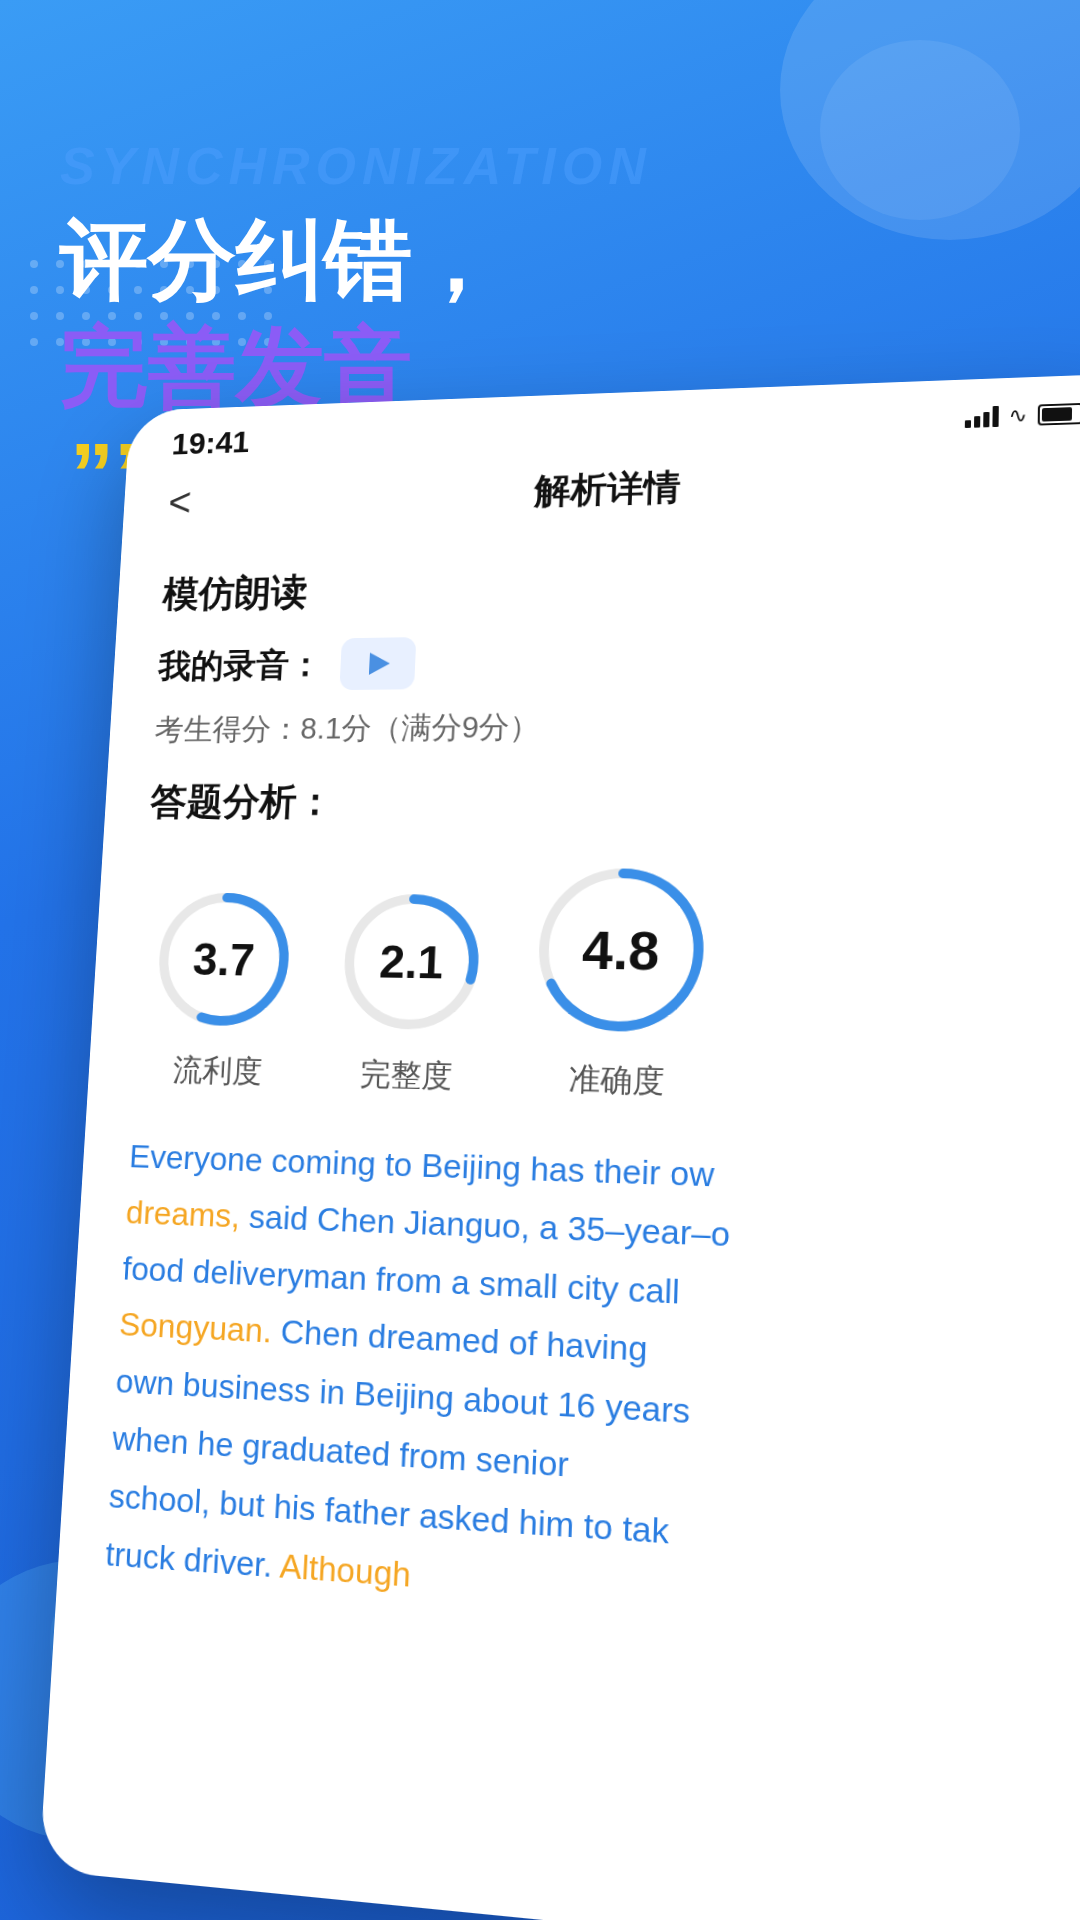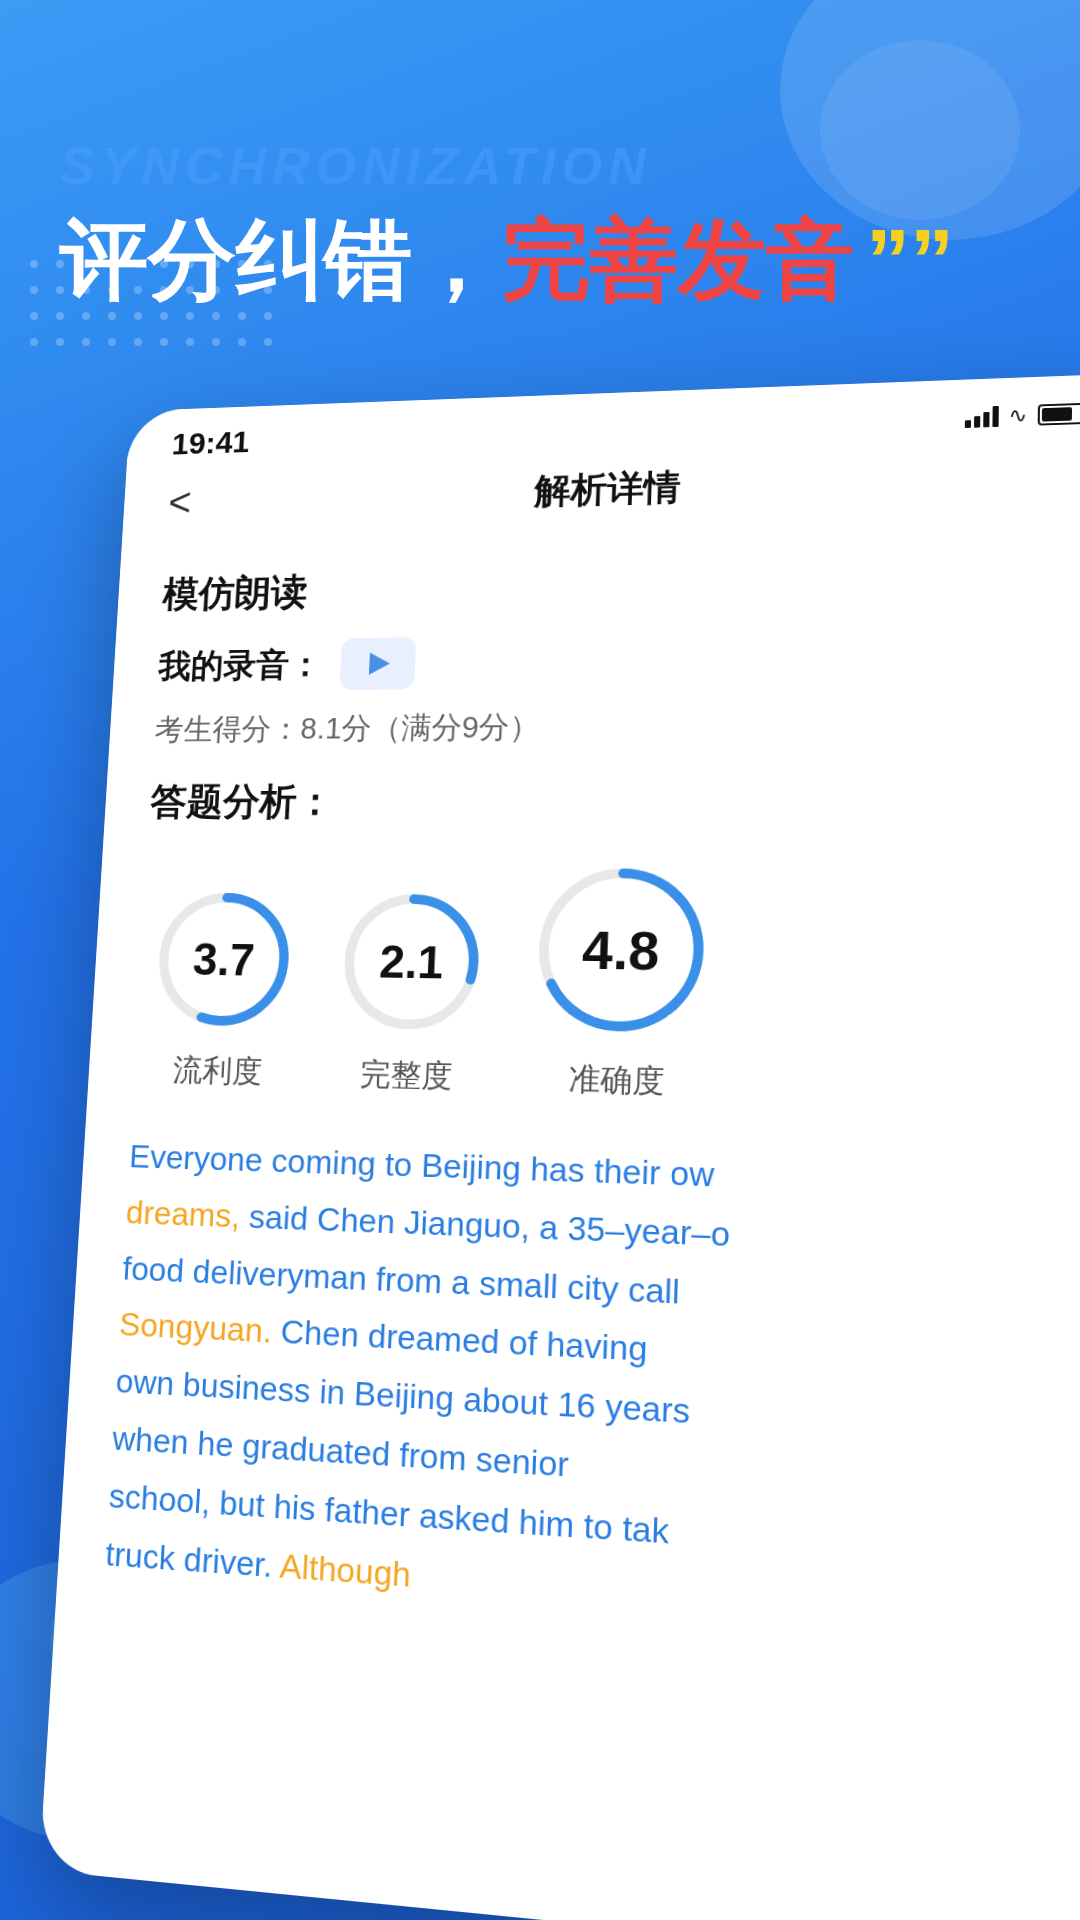--- a/index.html
+++ b/index.html
@@ -97,27 +97,28 @@
       line-height: 1;
       margin-bottom: 20px;
     }
 
     .headline {
       font-size: 88px;
       font-weight: 900;
       color: white;
       line-height: 1.1;
       display: flex;
-      align-items: flex-end;
+      align-items: flex-start;
       flex-wrap: wrap;
-      gap: 2px;
+      gap: 10px;
+      flex-direction: column;
     }
 
     .headline-highlight {
-      color: #ef4444;
+      color: #8b5cf6;
     }
 
     .quote-mark {
       color: #f5d020;
       font-size: 88px;
       font-weight: 900;
       margin-left: 10px;
     }
 
     

